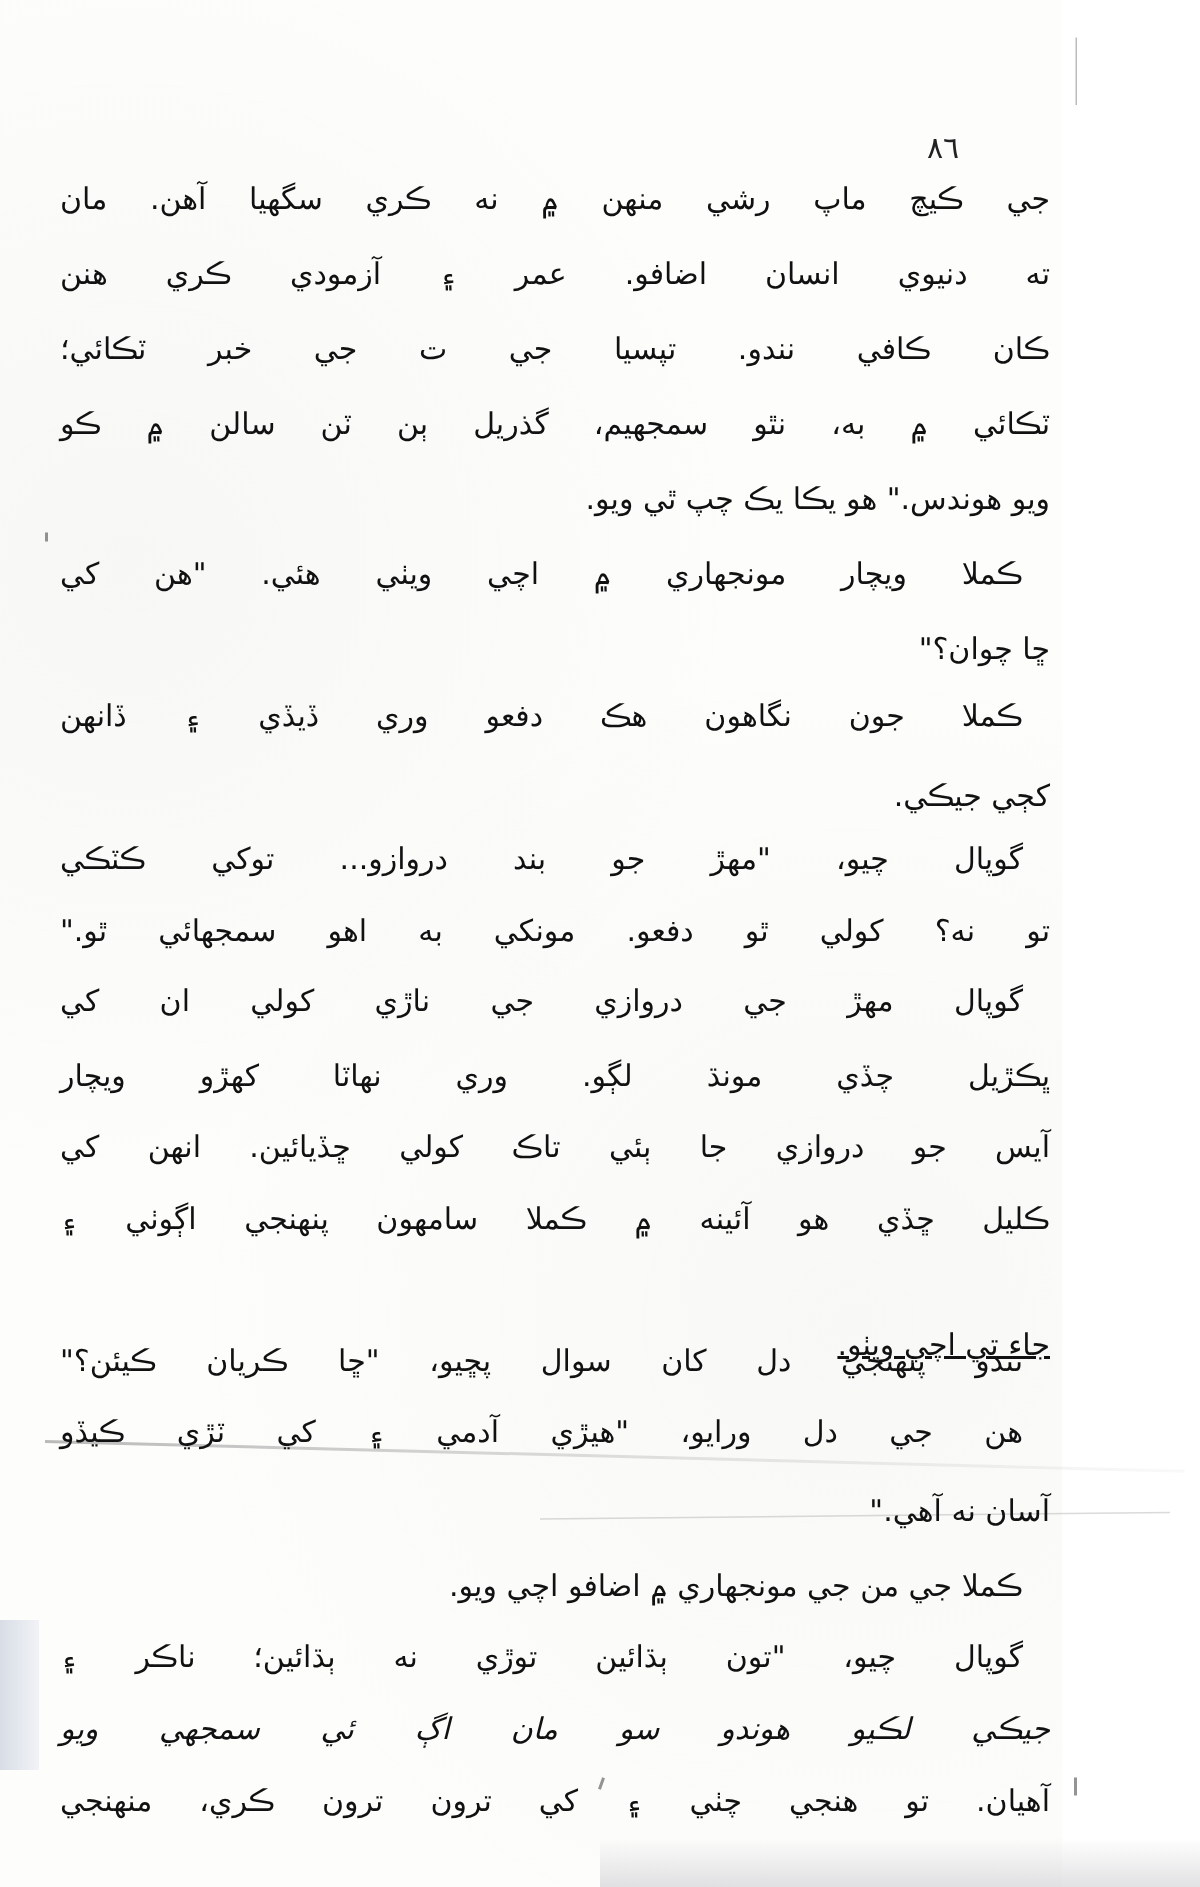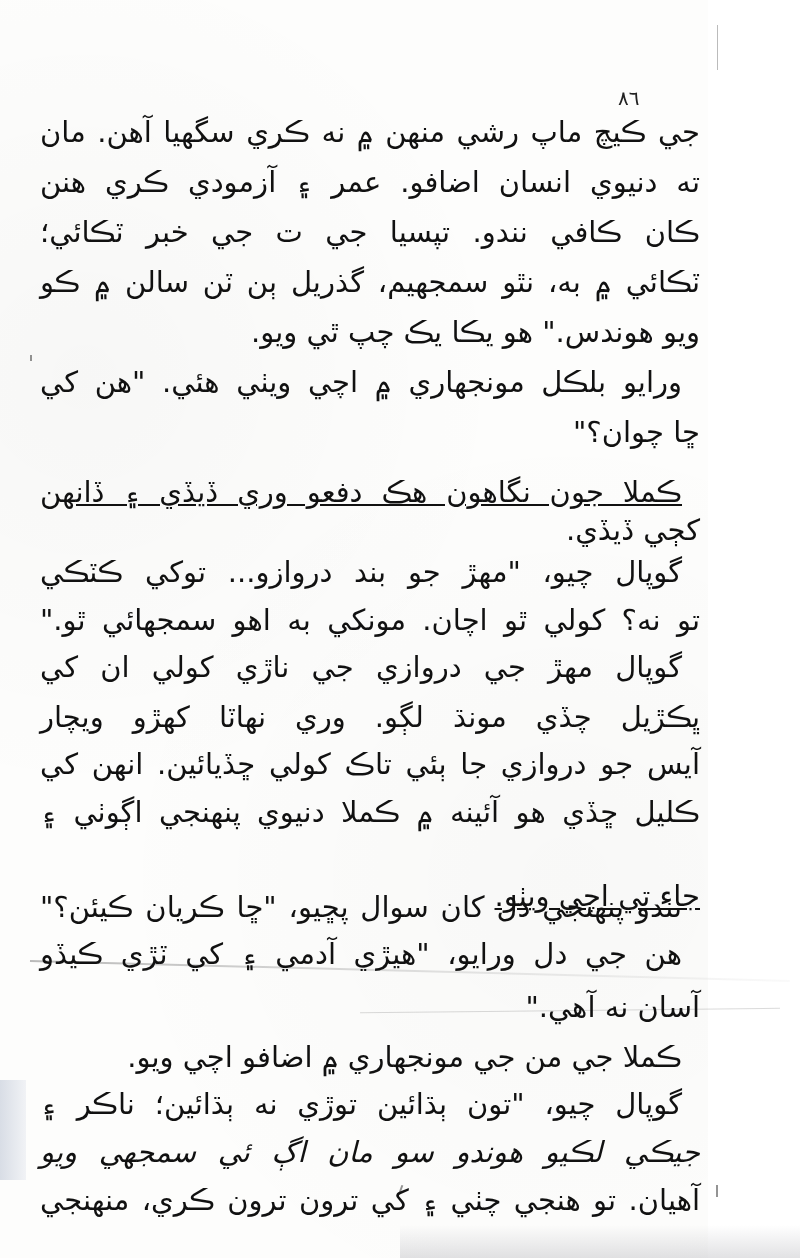--- a/index.html
+++ b/index.html
@@ -68,21 +68,21 @@
     position: absolute;
     left: 40px; top: 112px;
     width: 660px;
     direction: rtl;
     font-family: "DejaVu Sans", sans-serif;
     color: #111;
   }
   .line {
     position: absolute;
     right: 0;
-    font-size: 29px;
+    font-size: 20px;
     line-height: 40px;
     white-space: nowrap;
     text-align: right;
   }
   .line.justified {
     left: 0;
     text-align: justify;
     text-align-last: justify;
   }
   .line.indent { right: 18px; }
@@ -107,30 +107,30 @@
   <div class="speck" style="left:400px;top:1185px;height:8px;transform:rotate(20deg);"></div>
 
   <div class="page-number">٨٦</div>
 
   <div class="text-block" id="text-block">
       <div class="line justified" style="top: 0px;">جي ڪيچ ماپ رشي منهن ۾ نه ڪري سگهيا آهن. مان</div>
       <div class="line justified" style="top: 50px;">ته دنيوي انسان اضافو. عمر ۽ آزمودي ڪري هنن</div>
       <div class="line justified" style="top: 100px;">ڪان ڪافي نندو. تپسيا جي ت جي خبر ٽڪائي؛</div>
       <div class="line justified" style="top: 150px;">ٽڪائي ۾ به، نٿو سمجهيم، گذريل ٻن ٽن سالن ۾ ڪو</div>
       <div class="line" style="top: 200px;">ويو هوندس." هو يڪا يڪ چپ ٿي ويو.</div>
-      <div class="line justified indent" style="top: 250px;">ورايو بلڪل مونجهاري ۾ اچي ويٺي هئي. "هن کي</div>
+      <div class="line justified indent" style="top: 250px;">ڪملا ويچار مونجهاري ۾ اچي ويٺي هئي. "هن کي</div>
       <div class="line" style="top: 300px;">ڇا چوان؟"</div>
-      <div class="line justified indent" style="top: 360px; text-decoration: underline;">ڪملا جون نگاهون هڪ دفعو وري ڏيڏي ۽ ڏانهن</div>
-      <div class="line" style="top: 398px;">کڄي ڏيڏي.</div>
+      <div class="line justified indent" style="top: 345px;">ڪملا جون نگاهون هڪ دفعو وري ڏيڏي ۽ ڏانهن</div>
+      <div class="line" style="top: 398px;">کڄي جيڪي.</div>
       <div class="line justified indent" style="top: 440px;">گوپال چيو، "مهڙ جو بند دروازو... توکي ڪٽڪي</div>
-      <div class="line justified" style="top: 488px;">تو نه؟ کولي ٿو اچان. مونکي به اهو سمجهائي ٿو."</div>
+      <div class="line justified" style="top: 488px;">تو نه؟ کولي ٿو دفعو. مونکي به اهو سمجهائي ٿو."</div>
       <div class="line justified indent" style="top: 535px;">گوپال مهڙ جي دروازي جي ناڙي کولي ان کي</div>
       <div class="line justified" style="top: 585px;">ڀڪڙيل چڏي مونڌ لڳو. وري نهاٽا کهڙو ويچار</div>
       <div class="line justified" style="top: 632px;">آيس جو دروازي جا ٻئي تاڪ کولي ڇڏيائين. انهن کي</div>
-      <div class="line justified" style="top: 680px;">ڪليل ڇڏي هو آئينه ۾ ڪملا دنيوي پنهنجي اڳوٺي ۽</div>
+      <div class="line justified" style="top: 680px;">ڪليل ڇڏي هو آئينه ۾ ڪملا سامهون پنهنجي اڳوٺي ۽</div>
       <div class="line" style="top: 764px; text-decoration: underline;">جاء تي اچي ويٺو.</div>
       <div class="line justified indent" style="top: 775px;">نندو پنهنجي دل کان سوال پڇيو، "ڇا ڪريان ڪيئن؟"</div>
       <div class="line justified indent" style="top: 822px;">هن جي دل ورايو، "هيڙي آدمي ۽ کي ٽڙي ڪيڏو</div>
       <div class="line" style="top: 875px;">آسان نه آهي."</div>
       <div class="line indent" style="top: 925px;">ڪملا جي من جي مونجهاري ۾ اضافو اچي ويو.</div>
       <div class="line justified indent" style="top: 972px;">گوپال چيو، "تون ٻڌائين توڙي نه ٻڌائين؛ ناڪر ۽</div>
       <div class="line justified" style="top: 1020px; font-style: italic;">جيڪي لڪيو هوندو سو مان اڳ ئي سمجهي ويو</div>
       <div class="line justified" style="top: 1068px;">آهيان. تو هنجي چٺي ۽ کي ترون ترون ڪري، منهنجي</div>
     </div>
 </div>

